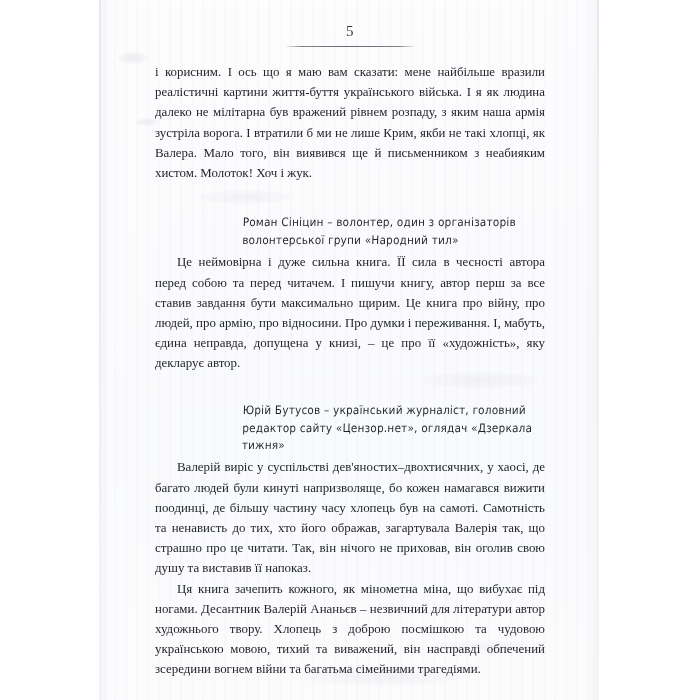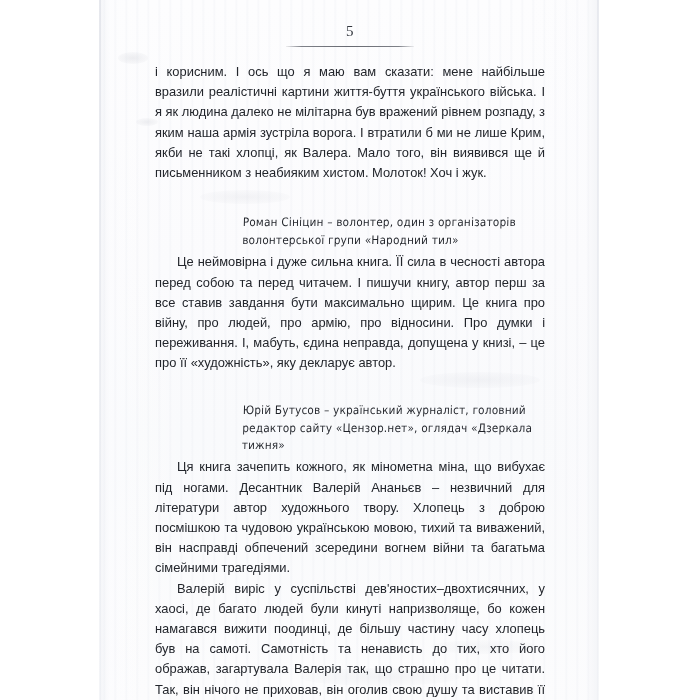--- a/index.html
+++ b/index.html
@@ -123,21 +123,21 @@
   
   .text-column {
     position: absolute;
     left: 155px;
     top: 62px;
     width: 390px;
   }
 
   .body-paragraph {
     margin: 0;
-    font-family: Liberation Sans, sans-serif;
+    font-family: Liberation Serif, serif;
     font-size: 12.9px;
     line-height: 20.2px;
     color: #23262c;
     text-align: justify;
     text-indent: 22px;
     hyphens: manual;
   }
 
   .body-paragraph.no-indent { text-indent: 0; }
 
@@ -192,19 +192,19 @@
     <div class="gap-after-attrib"></div>
 
     <p class="body-paragraph">Це неймовірна і дуже сильна книга. ЇЇ сила в чесності автора перед собою та перед читачем. І пишучи книгу, автор перш за все ставив завдання бути максимально щирим. Це книга про війну, про людей, про армію, про відносини. Про думки і переживання. І, мабуть, єдина неправда, допущена у книзі, – це про її «художність», яку декларує автор.</p>
 
     <div class="gap-block-2"></div>
 
     <p class="attribution">Юрій Бутусов – український журналіст, головний редактор сайту «Цензор.нет», оглядач «Дзеркала тижня»</p>
 
     <div class="gap-after-attrib"></div>
 
+    <p class="body-paragraph">Валерій виріс у суспільстві дев'яностих–двохтисячних, у хаосі, де багато людей були кинуті напризволяще, бо кожен намагався вижити поодинці, де більшу частину часу хлопець був на самоті. Самотність та ненависть до тих, хто його ображав, загартувала Валерія так, що страшно про це читати. Так, він нічого не приховав, він оголив свою душу та виставив її напоказ.</p>
+
     <p class="body-paragraph">Ця книга зачепить кожного, як мінометна міна, що вибухає під ногами. Десантник Валерій Ананьєв – незвичний для літератури автор художнього твору. Хлопець з доброю посмішкою та чудовою українською мовою, тихий та виважений, він насправді обпечений зсередини вогнем війни та багатьма сімейними трагедіями.</p>
 
-    <p class="body-paragraph">Валерій виріс у суспільстві дев'яностих–двохтисячних, у хаосі, де багато людей були кинуті напризволяще, бо кожен намагався вижити поодинці, де більшу частину часу хлопець був на самоті. Самотність та ненависть до тих, хто його ображав, загартувала Валерія так, що страшно про це читати. Так, він нічого не приховав, він оголив свою душу та виставив її напоказ.</p>
-
   </div>
 
 </div>
 
 </body></html>

